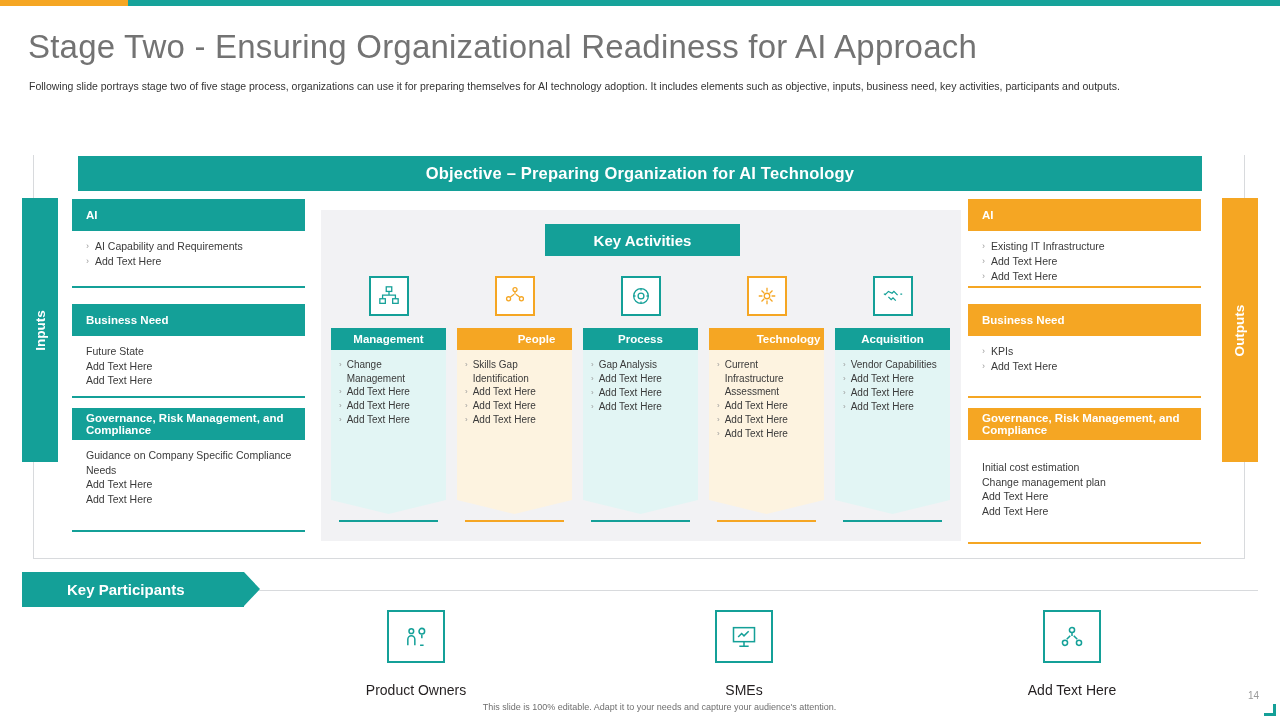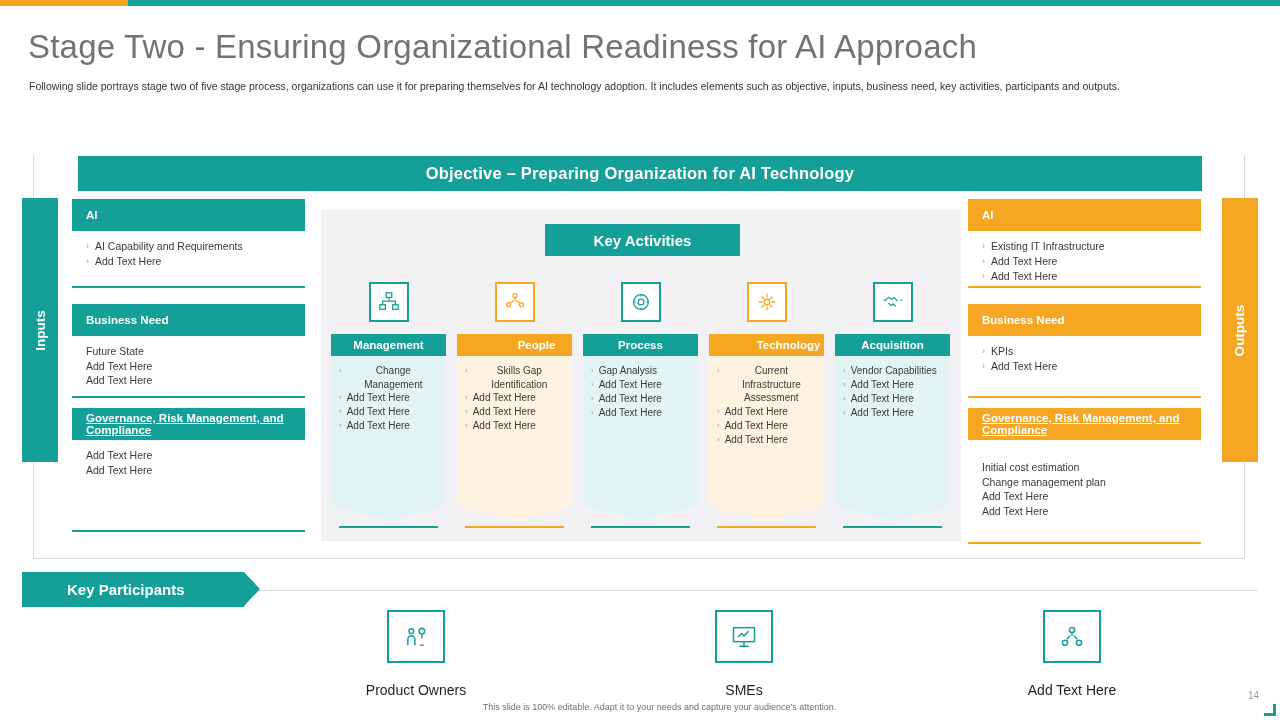--- a/index.html
+++ b/index.html
@@ -43,37 +43,37 @@
   }
   .side-bar span { transform:rotate(-90deg); white-space:nowrap; }
   .inputs-bar  { left:22px;  top:198px; height:264px; background:#14a098; }
   .outputs-bar { left:1222px;top:198px; height:264px; background:#F5A623; }
 
   
   .card-head {
     position:absolute; height:32px; color:#fff; font-weight:bold; font-size:11.5px;
     display:flex; align-items:center; padding-left:14px;
   }
-  .card-head.two-line { line-height:12px;text-decoration:underline; }
+  .card-head.two-line { line-height:12px; }
   .card-body {
     position:absolute; font-size:10.5px; line-height:14.5px; color:#3a3a3a;
     border-bottom:2px solid #14a098; padding:8px 10px 6px 14px;
   }
   .card-body.orange-rule { border-bottom:2px solid #F5A623; }
   .bullet-row { display:flex; gap:6px; }
   .bullet-row .chev { color:#9a9a9a; font-size:9px; line-height:15px; }
 
   
   .ka-panel { position:absolute; left:321px; top:210px; width:640px; height:331px; background:#f2f2f4; }
   .ka-title {
     position:absolute; left:545px; top:224px; width:195px; height:32px; background:#14a098;
     color:#fff; font-size:15px; font-weight:bold; display:flex; align-items:center; justify-content:center;
   }
 
-  .ka-col { position:absolute; top:282px; width:115px;text-align:center; }
+  .ka-col { position:absolute; top:276px; width:115px; }
   .ka-icon {
     width:40px; height:40px; margin:0 auto; border:2px solid #14a098;
     display:flex; align-items:center; justify-content:center; background:#fff;
   }
   .ka-icon.orange { border-color:#F5A623; }
   .ka-head {
     margin-top:12px; height:22px; background:#14a098; color:#fff; font-size:11.5px; font-weight:bold;
     display:flex; align-items:center; justify-content:center;
   }
   .ka-head.orange { background:#F5A623;padding-left:44px; }
@@ -137,20 +137,21 @@
 
 <div class="card-head" style="left:72px; top:304px; width:233px; background:#14a098;">Business Need</div>
 <div class="card-body" style="left:72px; top:336px; width:233px; height:62px;">
   <div>Future State</div>
   <div>Add Text Here</div>
   <div>Add Text Here</div>
 </div>
 
 <div class="card-head two-line" style="left:72px; top:408px; width:233px; background:#14a098;">Governance, Risk Management, and Compliance</div>
 <div class="card-body" style="left:72px; top:440px; width:233px; height:92px;">
+  <div>Guidance on Company Specific Compliance Needs</div>
   <div>Add Text Here</div>
   <div>Add Text Here</div>
 </div>
 
 <div class="card-head" style="left:968px; top:199px; width:233px; background:#F5A623;">AI</div>
 <div class="card-body orange-rule" style="left:968px; top:231px; width:233px; height:57px;">
   <div class="bullet-row">
       <span class="chev">›</span>
     <span>Existing IT Infrastructure</span>
     </div>

